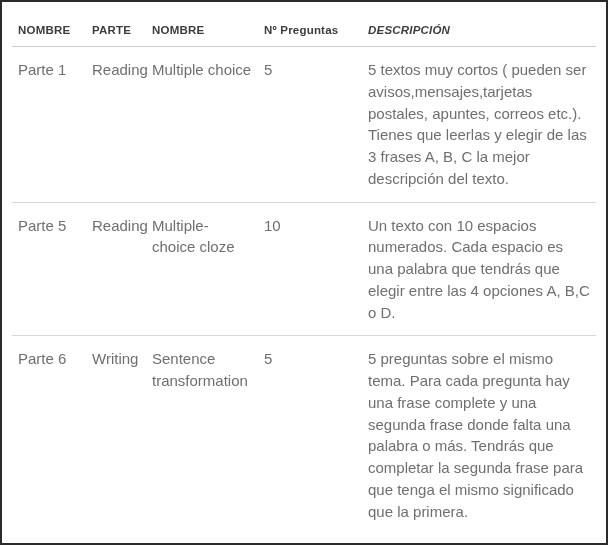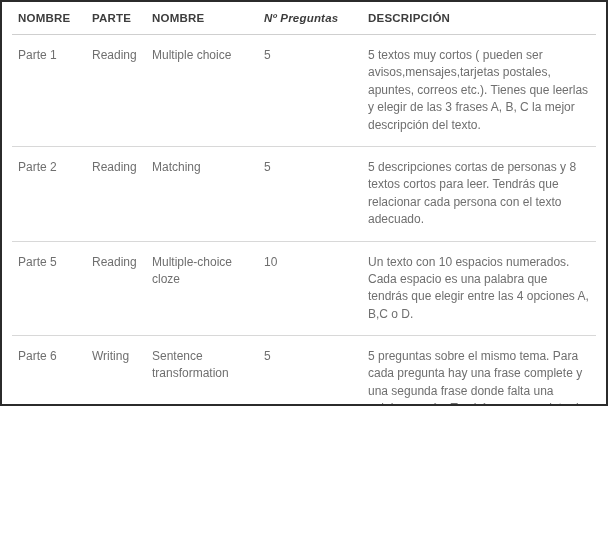--- a/index.html
+++ b/index.html
@@ -9,24 +9,24 @@
   }
   body {
     width: 608px;
     height: 545px;
     font-family: "Liberation Sans", sans-serif;
     overflow: hidden;
   }
   .frame {
     box-sizing: border-box;
     width: 608px;
-    height: 406px;
+    height: 545px;
     border: 2px solid #2b2b2b;
     background: #ffffff;
-    padding: 8px 10px 6px 10px;
+    padding: 20px 10px 6px 10px;
     overflow: hidden;
   }
   table.spec {
     border-collapse: collapse;
     width: 100%;
     table-layout: fixed;
   }
   table.spec thead th {
     text-align: left;
     font-size: 11.5px;
@@ -35,21 +35,21 @@
     letter-spacing: 0.2px;
     padding: 2px 6px 10px 6px;
     vertical-align: top;
     border-bottom: 1px solid #cfcfcf;
     white-space: nowrap;
   }
   table.spec tbody td {
     vertical-align: top;
     padding: 12px 6px 12px 6px;
     border-bottom: 1px solid #d8d8d8;
-    font-size: 12px;
+    font-size: 15px;
     line-height: 1.45;
     color: #6f6f6f;
   }
   table.spec tbody tr:last-child td {
     border-bottom: none;
   }
   .col-nombre { width: 74px; }
   .col-parte  { width: 60px; }
   .col-formato{ width: 112px; }
   .col-num    { width: 104px; }
@@ -60,22 +60,22 @@
     color: #2f2f2f;
   }
   td.cell-num {
     color: #6f6f6f;
     padding-left: 8px;
   }
   td.cell-desc {
     color: #6f6f6f;
     padding-left: 10px;
   }
-  th.th-num { padding-left: 8px; font-style: italic; }
-  th.th-desc { padding-left: 10px; }
+  th.th-num { padding-left: 8px; }
+  th.th-desc { padding-left: 10px; font-style: italic; }
 </style>
 </head>
 <body>
 
 <div class="frame">
   <table class="spec">
     <colgroup>
       <col class="col-nombre">
       <col class="col-parte">
       <col class="col-formato">
@@ -93,27 +93,20 @@
     </thead>
     <tbody>
       <tr>
         <td class="cell-nombre">Parte 1</td>
         <td class="cell-parte">Reading</td>
         <td class="cell-formato">Multiple choice</td>
         <td class="cell-num">5</td>
         <td class="cell-desc">5 textos muy cortos ( pueden ser avisos,mensajes,tarjetas postales, apuntes, correos etc.). Tienes que leerlas y elegir de las 3 frases A, B, C  la mejor descripción del texto.</td>
       </tr>
       <tr>
-        <td class="cell-nombre">Parte 2</td>
-        <td class="cell-parte">Reading</td>
-        <td class="cell-formato">Matching</td>
-        <td class="cell-num">5</td>
-        <td class="cell-desc">5 descripciones cortas de personas y 8 textos cortos para leer. Tendrás que relacionar cada persona con el texto adecuado.</td>
-      </tr>
-      <tr>
         <td class="cell-nombre">Parte 5</td>
         <td class="cell-parte">Reading</td>
         <td class="cell-formato">Multiple-choice cloze</td>
         <td class="cell-num">10</td>
         <td class="cell-desc">Un texto con 10 espacios numerados. Cada espacio es una palabra que tendrás que elegir entre las 4 opciones A, B,C o D.</td>
       </tr>
       <tr>
         <td class="cell-nombre">Parte 6</td>
         <td class="cell-parte">Writing</td>
         <td class="cell-formato">Sentence transformation</td>

